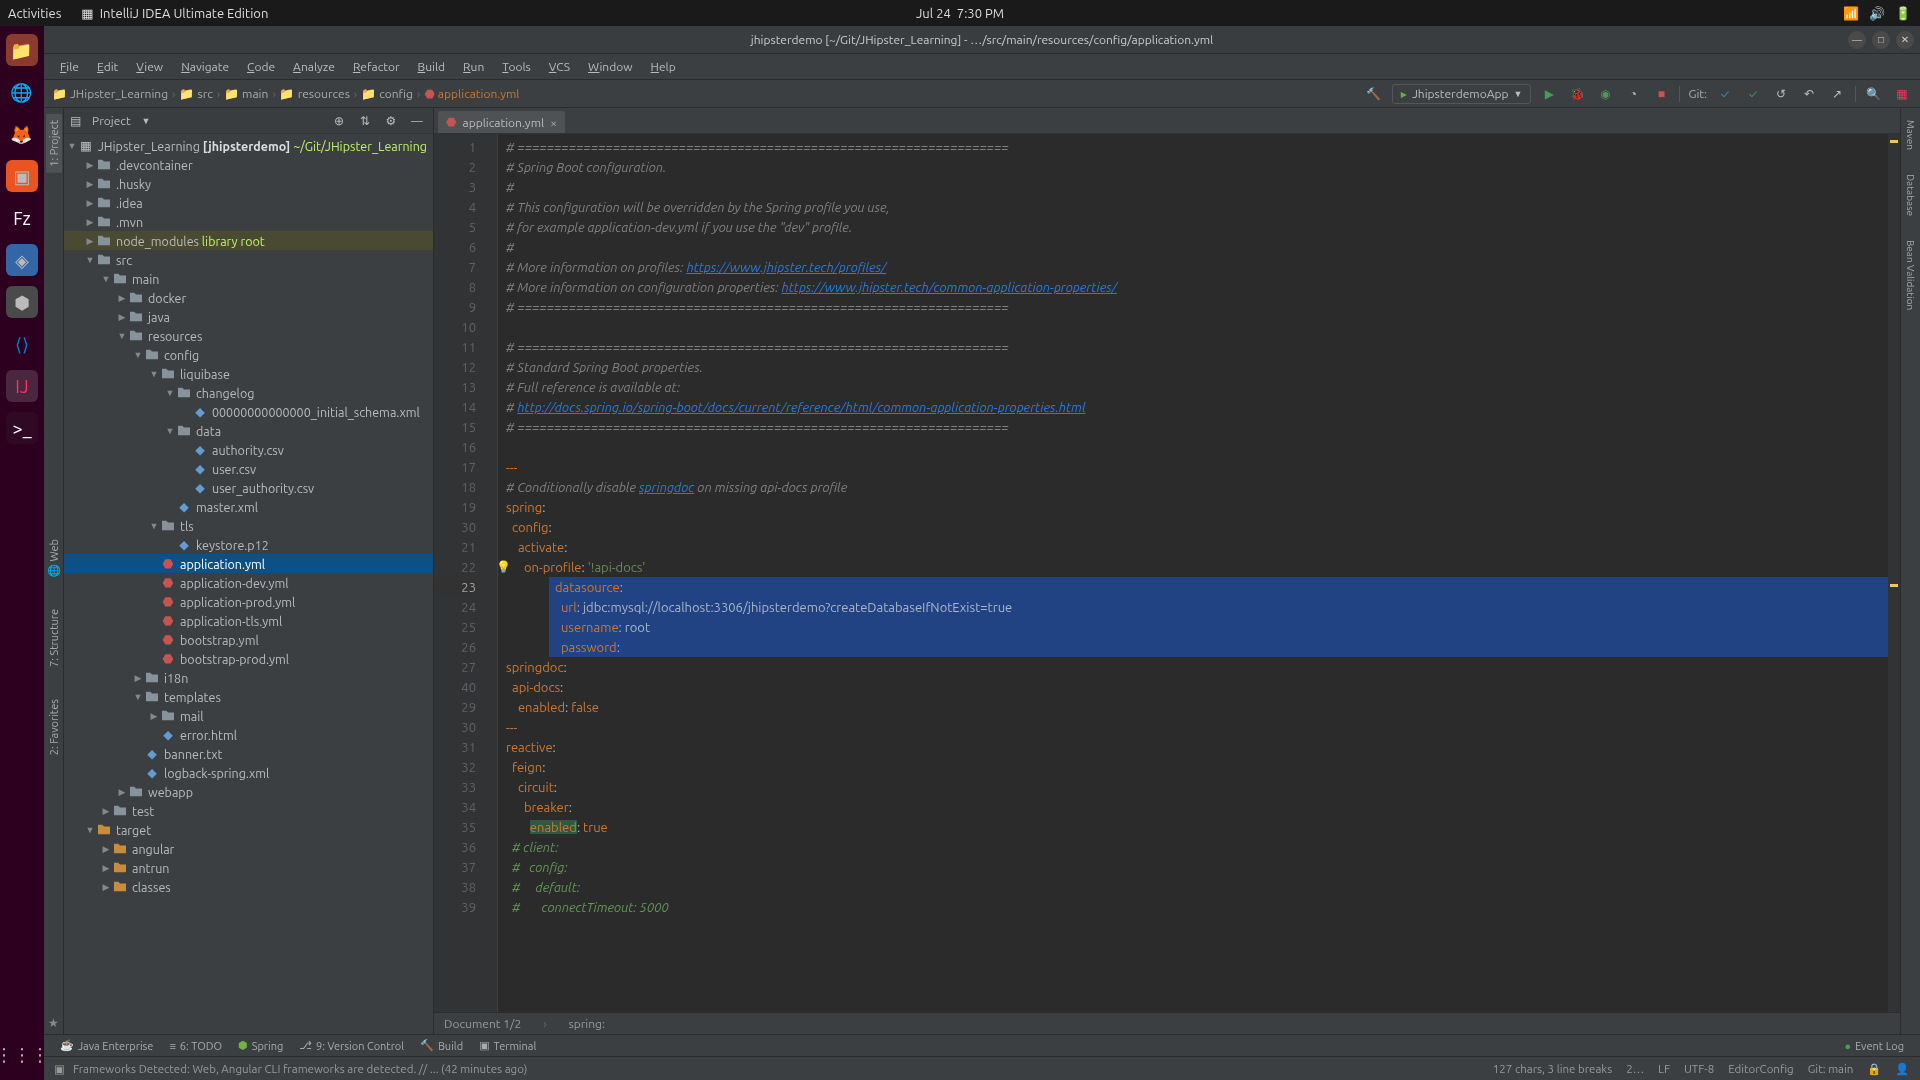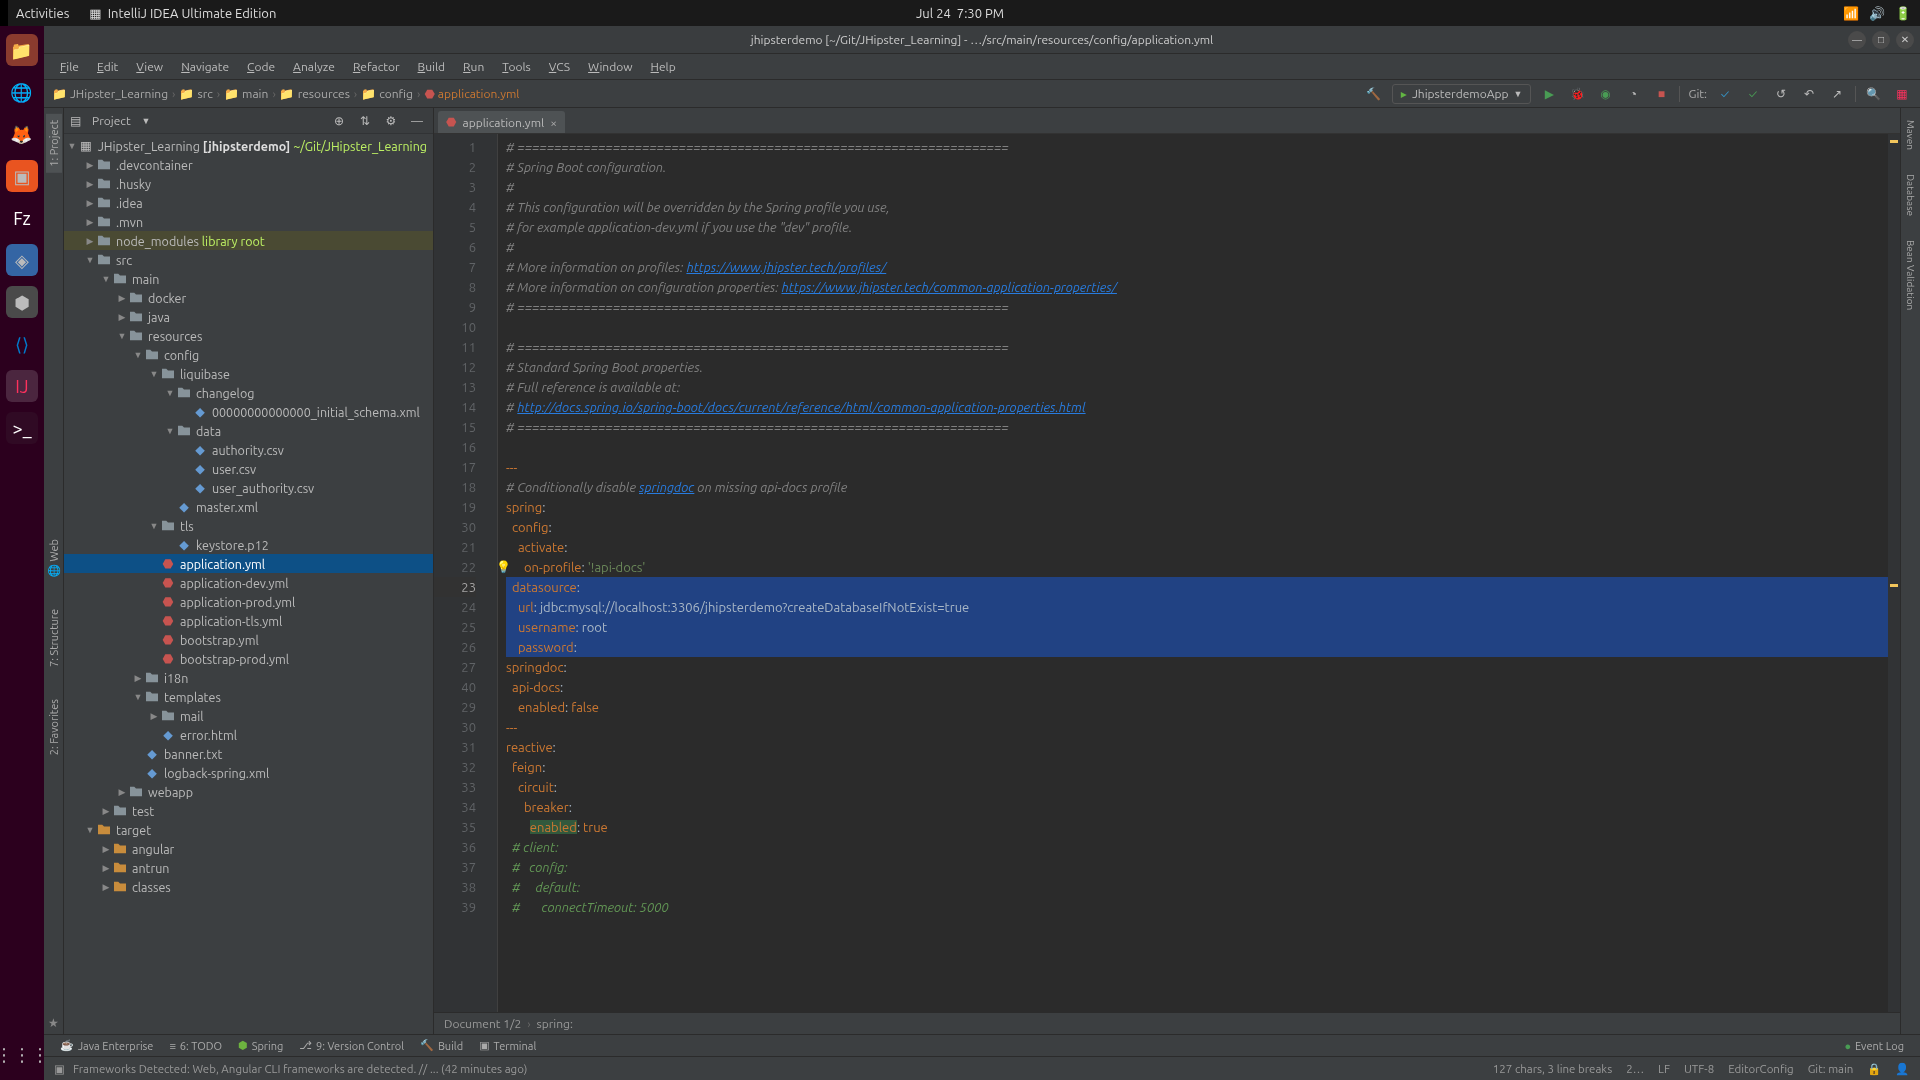--- a/index.html
+++ b/index.html
@@ -1,19 +1,19 @@
 <!DOCTYPE html>
 <html><head>
 <meta charset="utf-8">
 <style>
 * { margin: 0; padding: 0; box-sizing: border-box; font-family: "Segoe UI", Ubuntu, sans-serif; }
 body { background: #000; color: #bbb; font-size: 12px; overflow: hidden; width: 1920px; height: 1080px; position: relative; }
 
 
-.gnome-bar { height: 26px; background: #1a1a1a; display: flex; align-items: center; padding: 0 8px; color: #ddd; font-size: 13px; margin-left: 8px; }
+.gnome-bar { height: 26px; background: #1a1a1a; display: flex; align-items: center; padding: 0 8px; color: #ddd; font-size: 13px; }
 .gnome-bar .center { position: absolute; left: 50%; transform: translateX(-50%); }
 .gnome-bar .right { margin-left: auto; display: flex; gap: 10px; align-items: center; }
 .gnome-bar .app { margin-left: 20px; display: flex; align-items: center; gap: 6px; }
 
 
 .dock { position: absolute; left: 0; top: 26px; bottom: 0; width: 44px; background: #2c001e; display: flex; flex-direction: column; align-items: center; padding-top: 8px; gap: 10px; z-index: 10; }
 .dock-item { width: 32px; height: 32px; border-radius: 6px; display: flex; align-items: center; justify-content: center; font-size: 18px; cursor: pointer; }
 .dock-item.active { background: rgba(255,255,255,0.15); }
 .dock .grid { margin-top: auto; margin-bottom: 10px; }
 
@@ -75,34 +75,34 @@
 .editor-tab { background: #4e5254; padding: 4px 8px; display: flex; align-items: center; gap: 6px; border-radius: 3px 3px 0 0; font-size: 12px; cursor: pointer; }
 .editor-tab .close { color: #aaa; font-size: 12px; }
 .editor-body { flex: 1; display: flex; overflow: hidden; font-family: "JetBrains Mono", Consolas, monospace; font-size: 13px; position: relative; }
 .gutter { width: 52px; background: #313335; color: #606366; text-align: right; padding: 3px 10px 3px 0; line-height: 20px; user-select: none; }
 .gutter .ln { height: 20px; }
 .gutter .ln.cur { color: #a4a3a3; background: #323232; }
 .fold-gut { width: 12px; background: #313335; border-right: 1px solid #404040; }
 .code { flex: 1; padding: 3px 0 3px 8px; line-height: 20px; white-space: pre; color: #a9b7c6; position: relative; }
 .code .line { height: 20px; }
 .code .sel { background: #214283; display: inline-block; }
-.code .line-sel { background: #214283; }
+.code .line-sel { background: #214283; margin-left: 43px; }
 .code .cmt { color: #808080; font-style: italic; }
 .code .link { color: #287bde; font-style: italic; text-decoration: underline; }
 .code .key { color: #cc7832; }
 .code .str { color: #6a8759; }
 .code .val { color: #a9b7c6; }
 .code .cmt2 { color: #629755; font-style: italic; }
 .code .hl { background: #32593d; }
 .error-stripe { width: 12px; background: #313335; position: relative; }
 .error-stripe .mark { position: absolute; width: 8px; height: 3px; left: 2px; }
 .bulb { position: absolute; left: -2px; width: 14px; height: 14px; color: #f2c55c; font-size: 12px; }
 
 
-.editor-crumbs { height: 22px; background: #3c3f41; border-top: 1px solid #2b2b2b; display: flex; align-items: center; padding: 0 10px; font-size: 12px; color: #999; gap: 6px; }
+.editor-crumbs { height: 22px; background: #3c3f41; border-top: 1px solid #2b2b2b; display: flex; align-items: center; padding: 0 10px; font-size: 12px; color: #999; gap: 22px; }
 .editor-crumbs .sep { color: #666; }
 
 
 .bottom-tools { height: 22px; background: #3c3f41; border-top: 1px solid #2b2b2b; display: flex; align-items: center; padding: 0 8px; font-size: 11px; }
 .bottom-tools .tool { padding: 0 8px; display: flex; align-items: center; gap: 4px; cursor: pointer; color: #aaa; }
 .bottom-tools .right { margin-left: auto; }
 
 
 .status-bar { height: 24px; background: #3c3f41; border-top: 1px solid #2b2b2b; display: flex; align-items: center; padding: 0 10px; font-size: 11.5px; color: #999; }
 .status-bar .right { margin-left: auto; display: flex; gap: 14px; align-items: center; }

